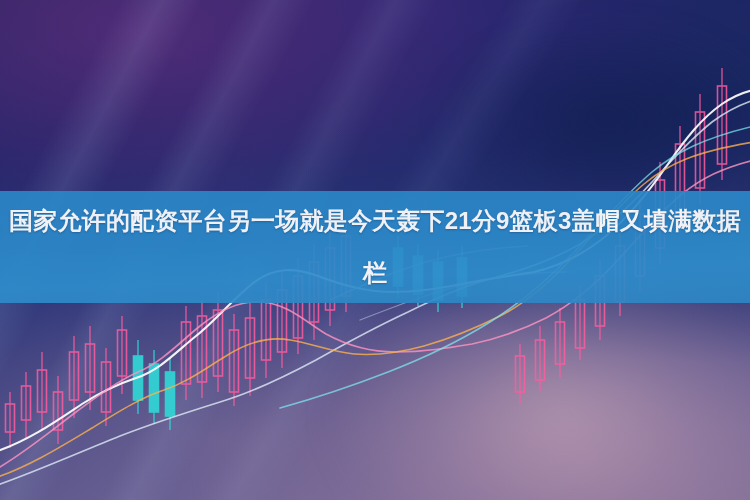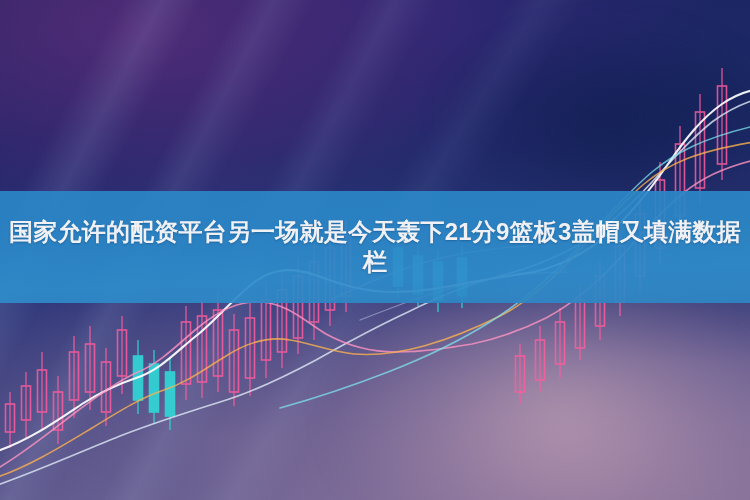--- a/index.html
+++ b/index.html
@@ -73,21 +73,21 @@
     display: flex;
     align-items: center;
     justify-content: center;
     padding: 0 8px;
     box-sizing: border-box;
   }
   .banner-title {
     color: #ffffff;
     font-size: 24px;
     font-weight: 700;
-    line-height: 30px;
+    line-height: 52px;
     text-align: center;
     letter-spacing: 0.2px;
     max-width: 742px;
     text-shadow: 0 1px 2px rgba(0,40,80,0.30);
   }
 </style>
 </head>
 <body>
 
 <div id="stage">

